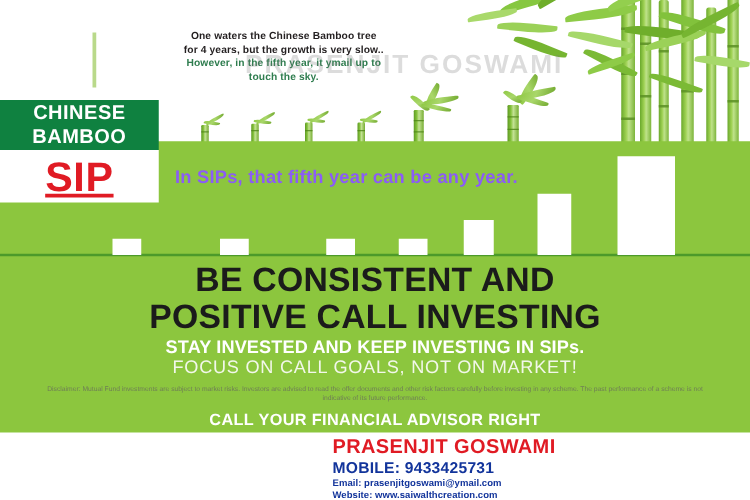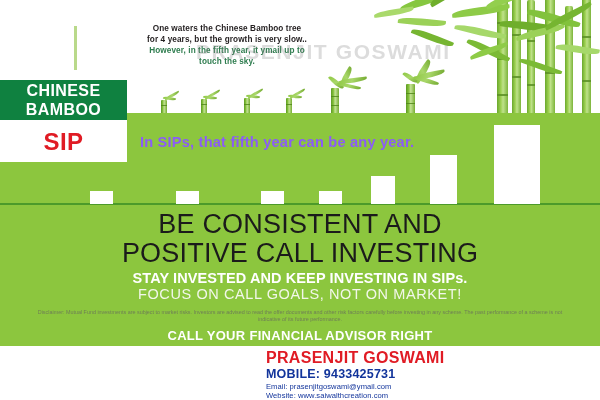--- a/index.html
+++ b/index.html
@@ -103,22 +103,23 @@
     color:#ffffff; font-weight:bold; font-size:16px; line-height:19px;
     letter-spacing:.4px;
   }
   .badge-white {
     position:absolute; left:0; top:120px; width:127px; height:42px;
     background:#ffffff;
     display:flex; align-items:center; justify-content:center;
     z-index:6;
   }
   .badge-white span {
-    color:#E01B24; font-weight:bold; font-size:24px; line-height:33px;
+    color:#E01B24; font-weight:bold; font-size:33px; line-height:33px;
     letter-spacing:.5px;
+    text-decoration:underline;
   }
 
   
   .sip-line {
     position:absolute; left:140px; top:134px;
     font-size:14.6px; font-weight:bold; color:#8b5cf6;
     letter-spacing:.2px; white-space:nowrap;
     z-index:5;
   }
 
@@ -135,21 +136,21 @@
     position:absolute; left:0; bottom:3px; width:600px; height:2px;
     background:#4c9a2a;
   }
 
   
   .headline {
     position:absolute; left:0; top:210px; width:600px;
     text-align:center; z-index:5;
   }
   .headline div {
-    color:#1b1b1b; font-weight:normal;
+    color:#1b1b1b; font-weight:bold;
     font-size:27px; line-height:29px; letter-spacing:.2px;
   }
 
   
   .subhead {
     position:absolute; left:0; top:270px; width:600px;
     text-align:center; z-index:5;
   }
   .sub1 {
     color:#ffffff; font-weight:bold; font-size:14.5px; line-height:16px;
@@ -211,21 +212,21 @@
   .logo-txt3 {
     position:absolute; left:0; right:0; top:41px;
     text-align:center; color:#3a3a3a; font-weight:bold;
     font-size:3.4px; letter-spacing:.35px;
   }
 
   
   .contact { position:absolute; left:266px; top:349px; width:330px; z-index:8; }
   .c-name  { color:#E01B24; font-weight:bold; font-size:16px; line-height:18px; letter-spacing:.3px; }
   .c-mob   { color:#12349B; font-weight:bold; font-size:12.5px; line-height:15px; letter-spacing:.2px; }
-  .c-sml   { color:#12349B; font-weight:normal; font-size:7.6px; line-height:9.4px; letter-spacing:.05px; }
+  .c-sml   { color:#12349B; font-weight:bold; font-size:7.6px; line-height:9.4px; letter-spacing:.05px; }
 </style>
 </head>
 <body>
 
 <div id="poster">
 
   <div class="top-white"></div>
 
   <div class="foliage" style="left:0;top:0;width:600px;height:140px;">
 

